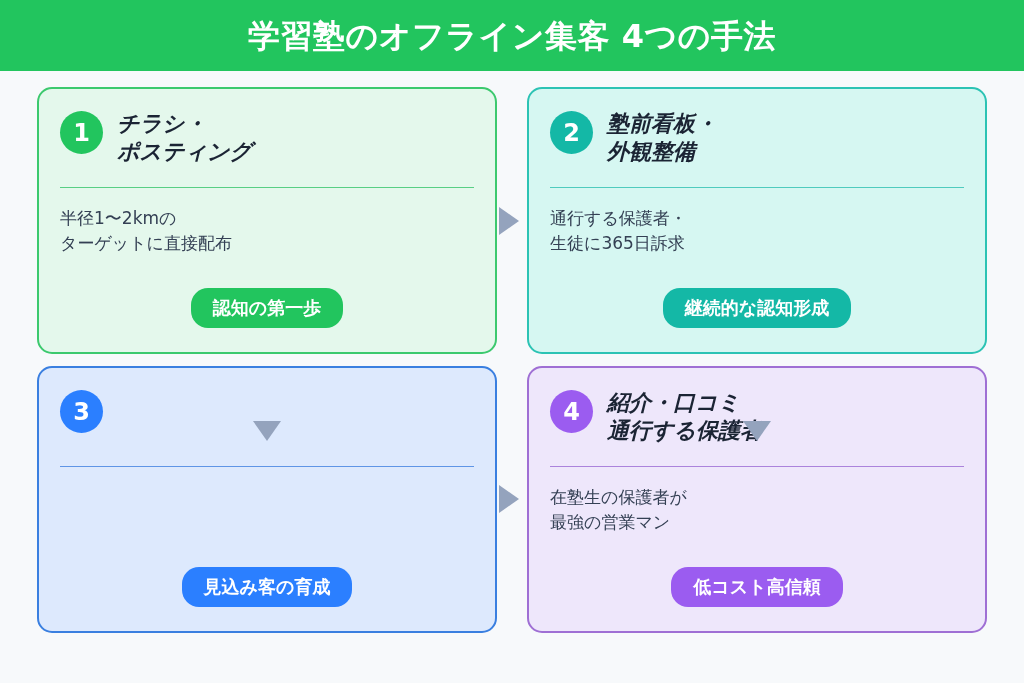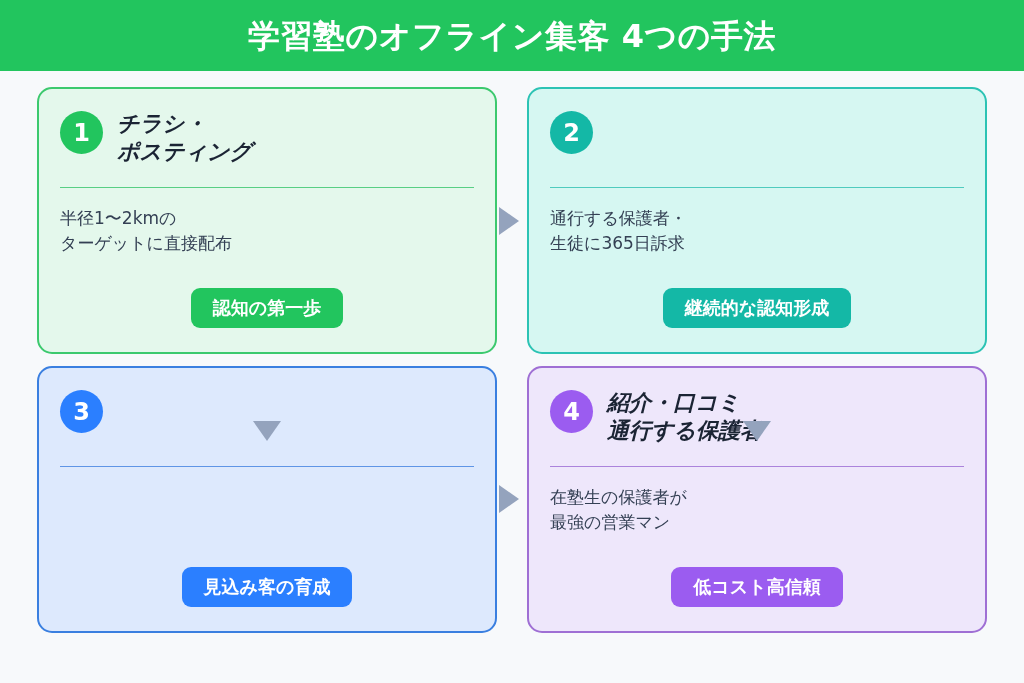--- a/index.html
+++ b/index.html
@@ -136,21 +136,21 @@
     display: flex;
     justify-content: center;
   }
 
   .pill {
     display: inline-flex;
     align-items: center;
     justify-content: center;
     height: 40px;
     padding: 0 22px;
-    border-radius: 9px;
+    border-radius: 17px;
     color: #ffffff;
     font-size: 18px;
     font-weight: bold;
     line-height: 1;
     white-space: nowrap;
   }
   .pill-green  { background: #22c55e; }
   .pill-teal   { background: #14b8a6; }
   .pill-blue   { background: #2b7fff; }
   .pill-purple { background: #9b5cf0; }
@@ -198,20 +198,22 @@
       <div class="card-body">半径1〜2kmの
 ターゲットに直接配布</div>
       <div class="pill-row">
         <span class="pill pill-green">認知の第一歩</span>
       </div>
     </div>
 
     <div class="card card-2 teal">
       <div class="card-head">
         <div class="num-badge num-teal">2</div>
+        <div class="card-title">塾前看板・
+外観整備</div>
       </div>
       <div class="divider div-teal"></div>
       <div class="card-body">通行する保護者・
 生徒に365日訴求</div>
       <div class="pill-row">
         <span class="pill pill-teal">継続的な認知形成</span>
       </div>
     </div>
 
     <div class="card card-3 blue">

